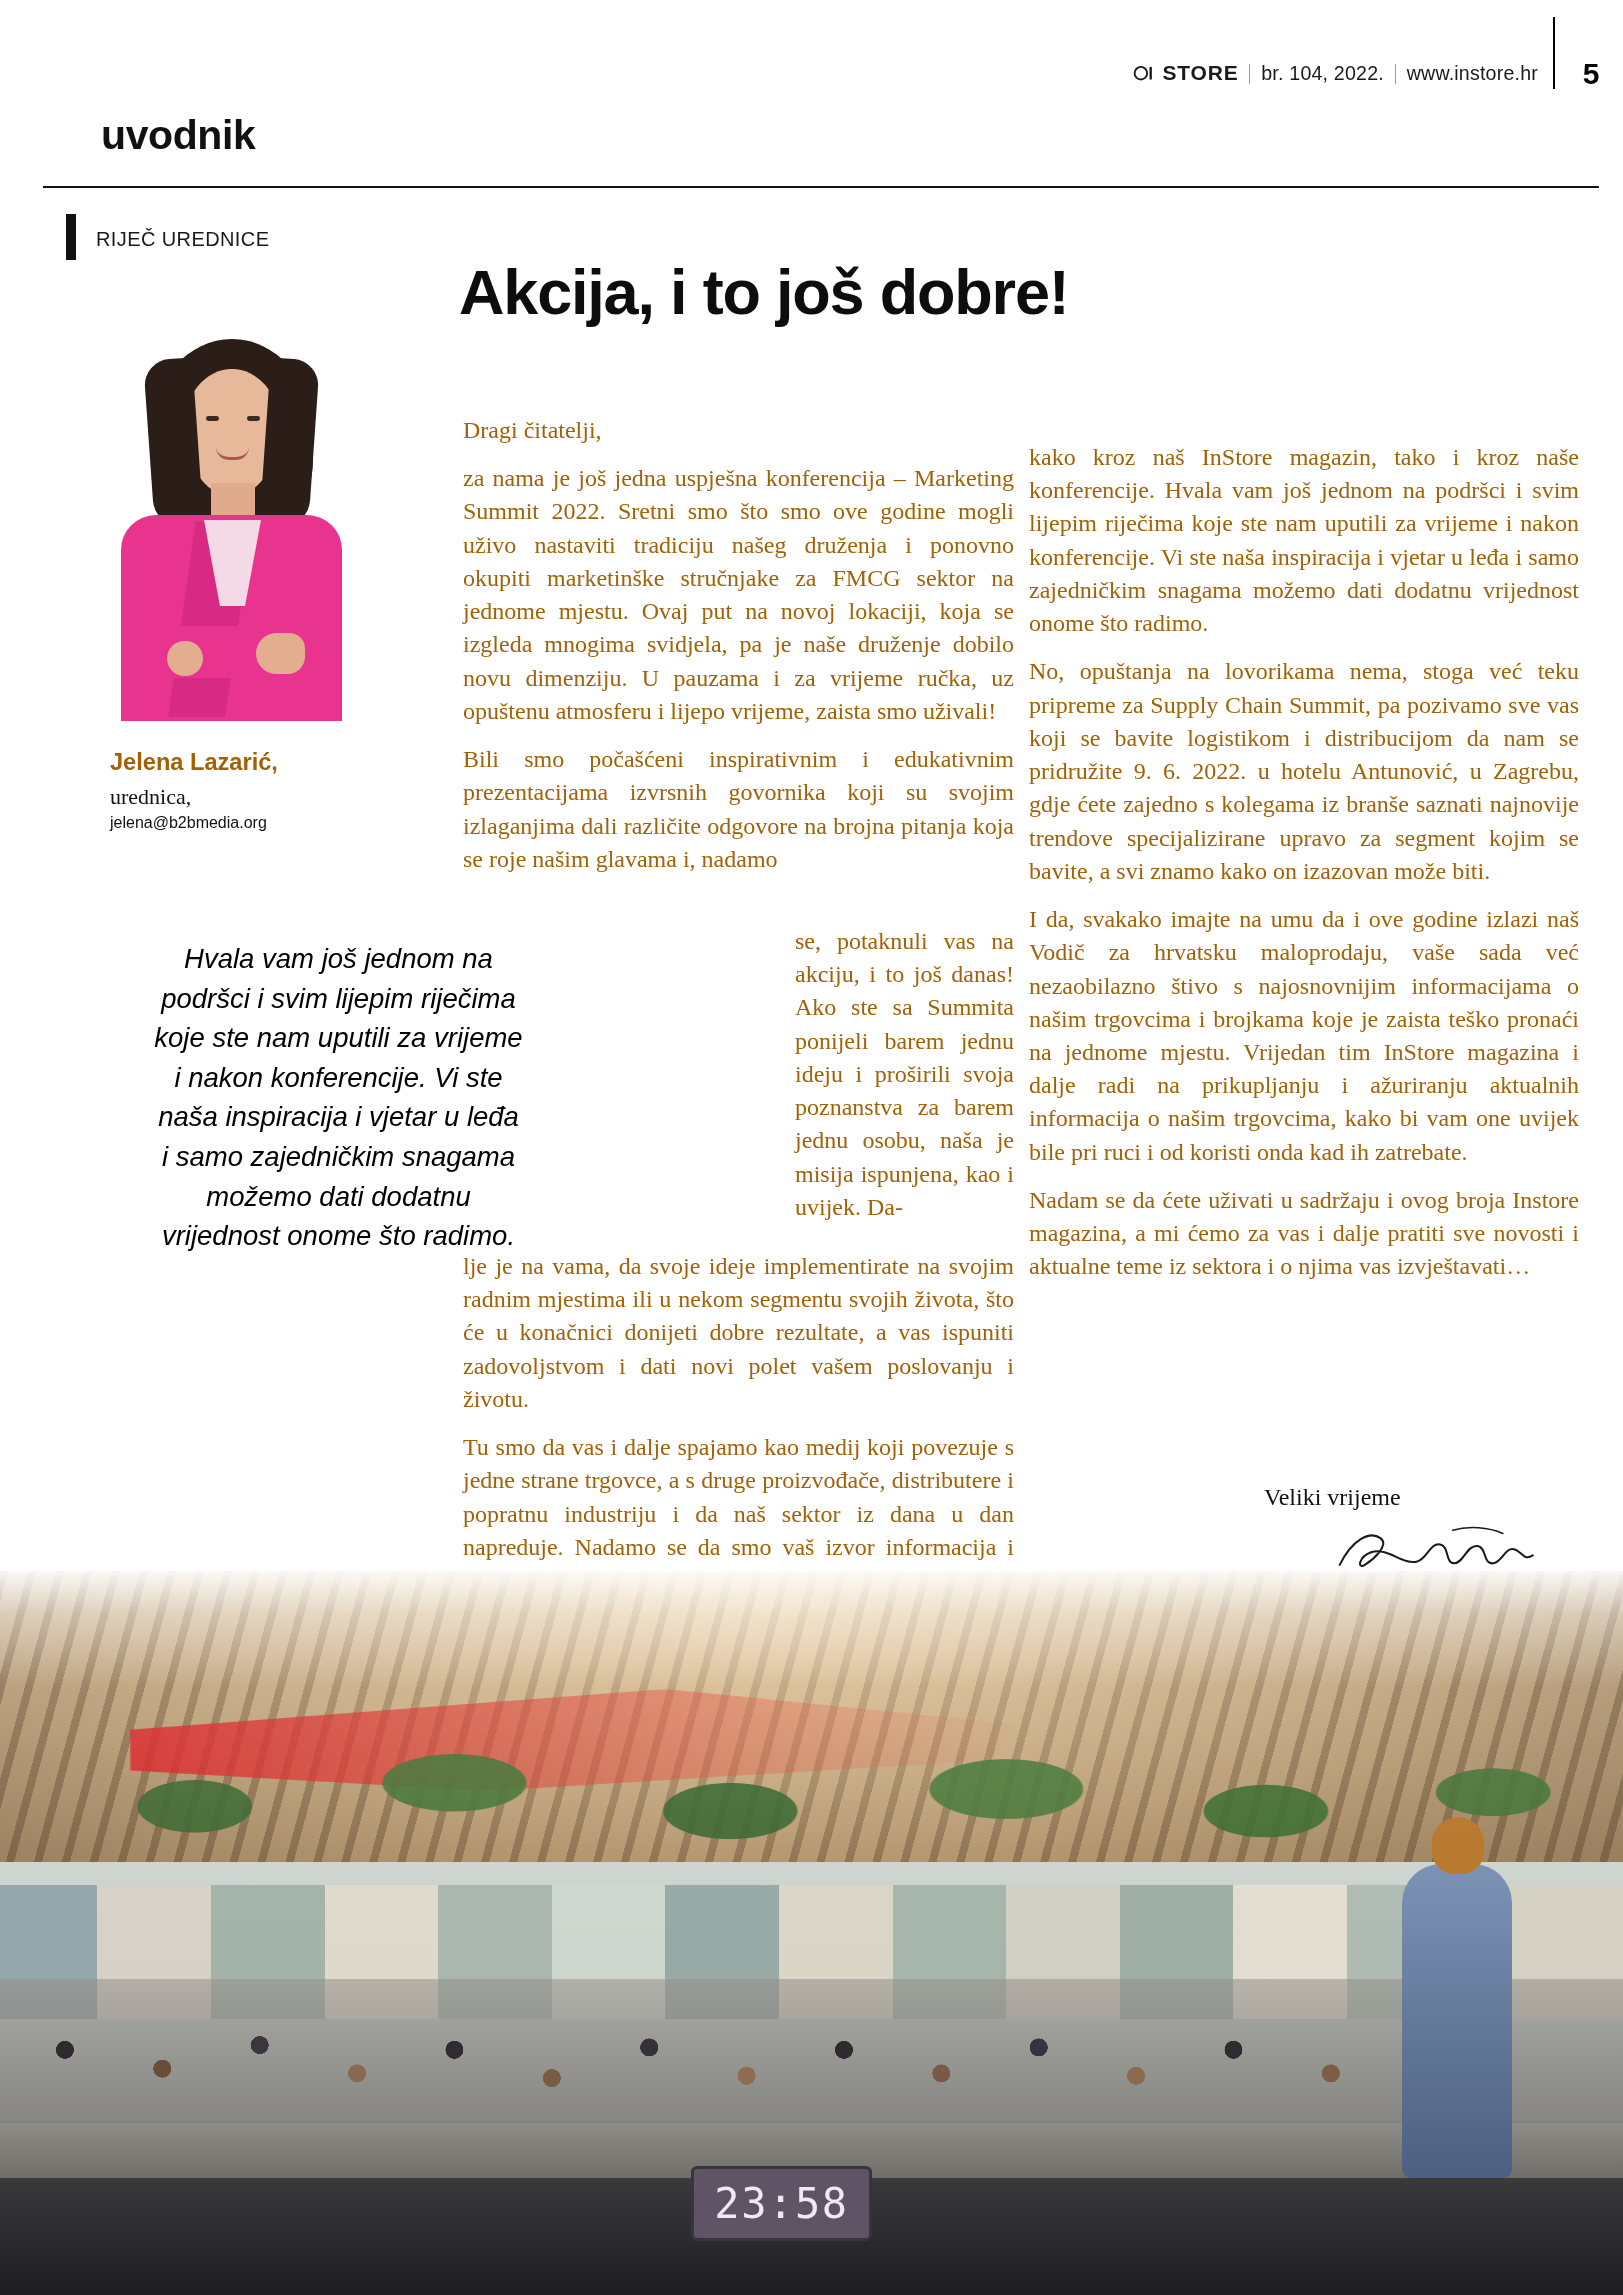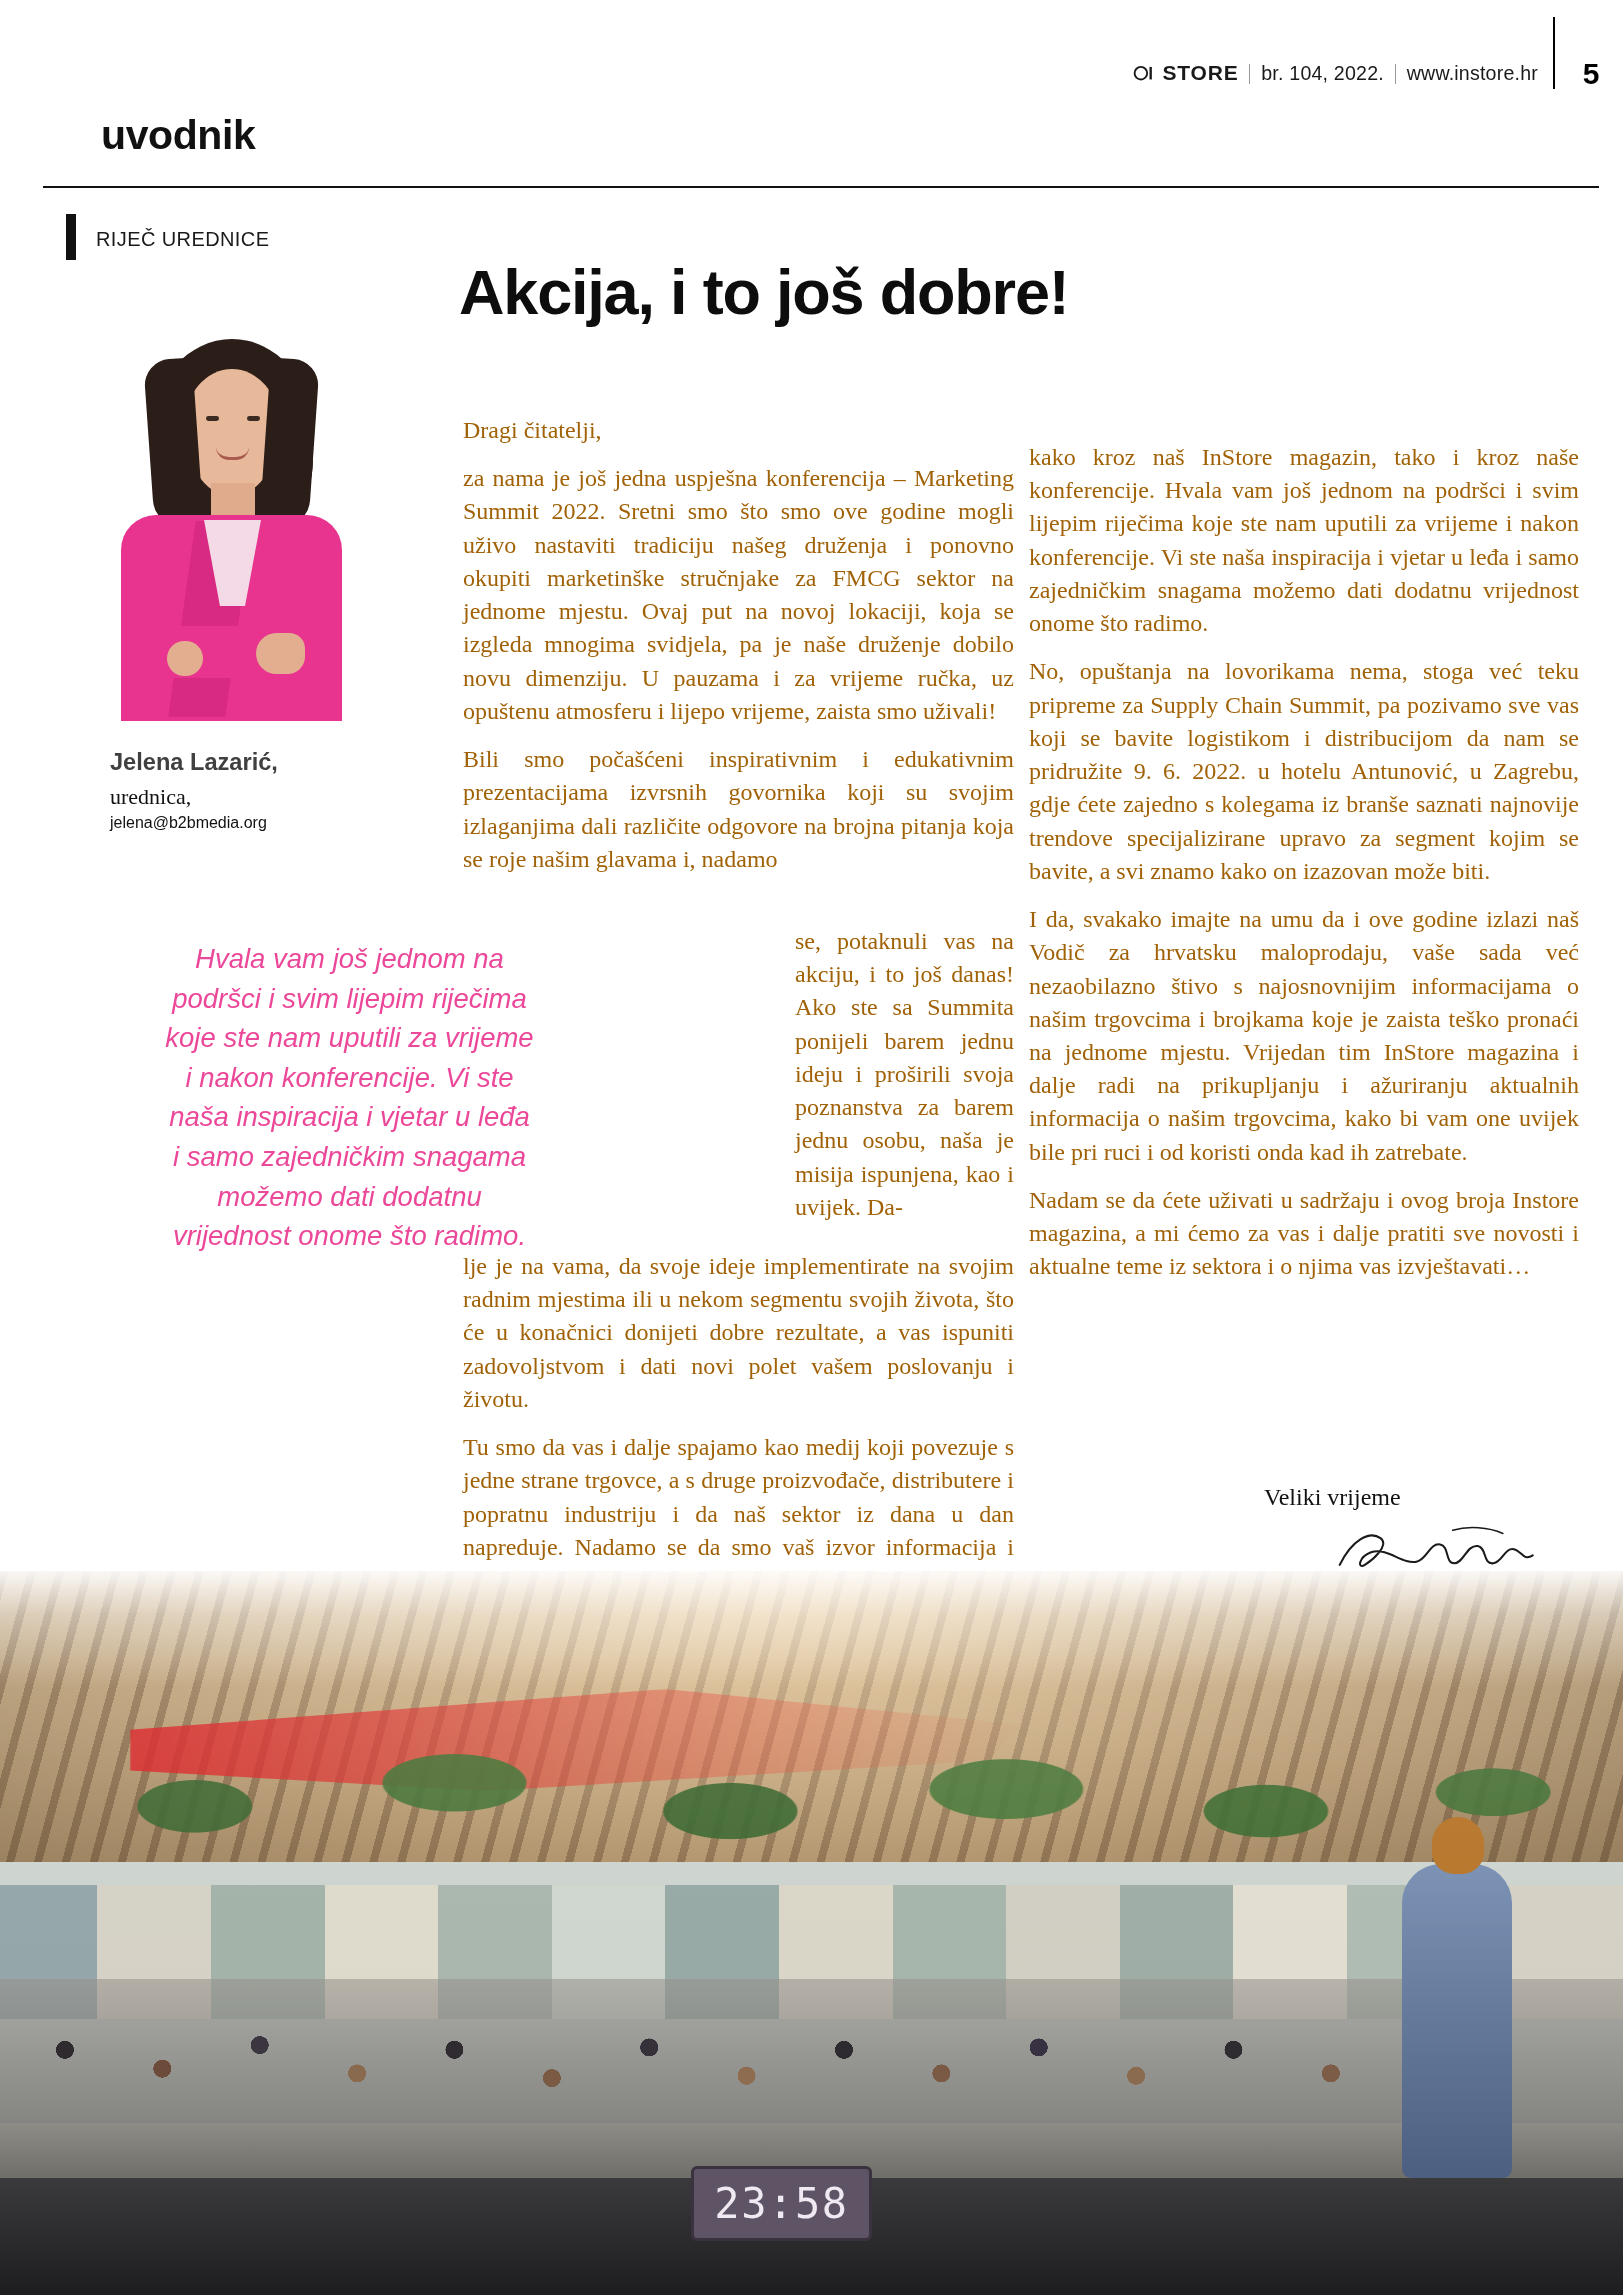--- a/index.html
+++ b/index.html
@@ -214,21 +214,21 @@
   }
 
   .byline-name {
     position: absolute;
     left: 110px;
     top: 749px;
     width: 259px;
     font-family: "Liberation Sans", sans-serif;
     font-weight: bold;
     font-size: 23.6px;
-    color: #404040;
+    color: #a16207;
   }
   .byline-role {
     position: absolute;
     left: 110px;
     top: 782px;
     width: 267px;
     font-family: Liberation Serif, serif;
     font-size: 22px;
     color: #111;
     line-height: 1.35;
@@ -239,29 +239,29 @@
     top: 814px;
     width: 314px;
     font-family: "Liberation Sans", sans-serif;
     font-size: 16px;
     color: #111;
   }
 
   
   .pullquote {
     position: absolute;
-    left: 165px;
+    left: 154px;
     top: 939px;
     width: 369px;
     font-family: "Liberation Sans", sans-serif;
     font-style: italic;
     font-size: 27.5px;
     line-height: 1.44;
     text-align: center;
-    color: #ec4899;
+    color: #000000;
   }
 
   
   .col {
     position: absolute;
     font-family: "Liberation Serif", serif;
     font-size: 24px;
     line-height: 1.385;
     text-align: justify;
     color: #a16207;

